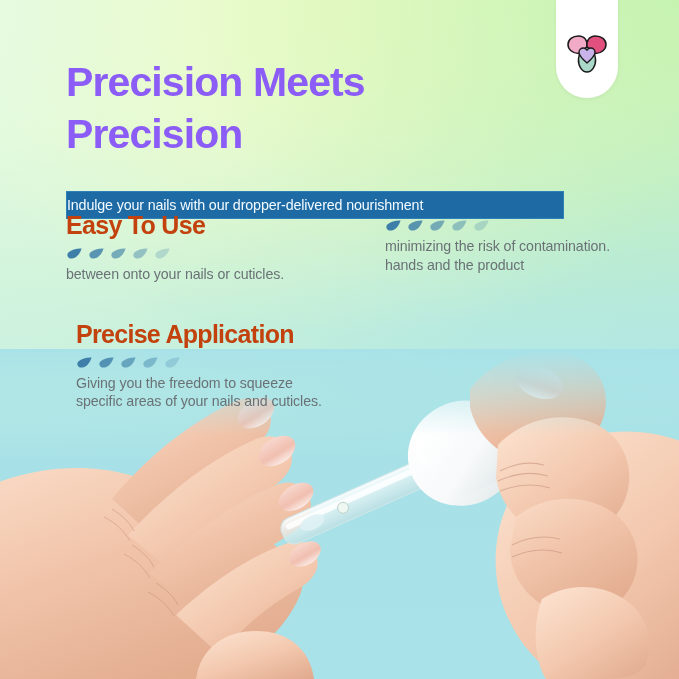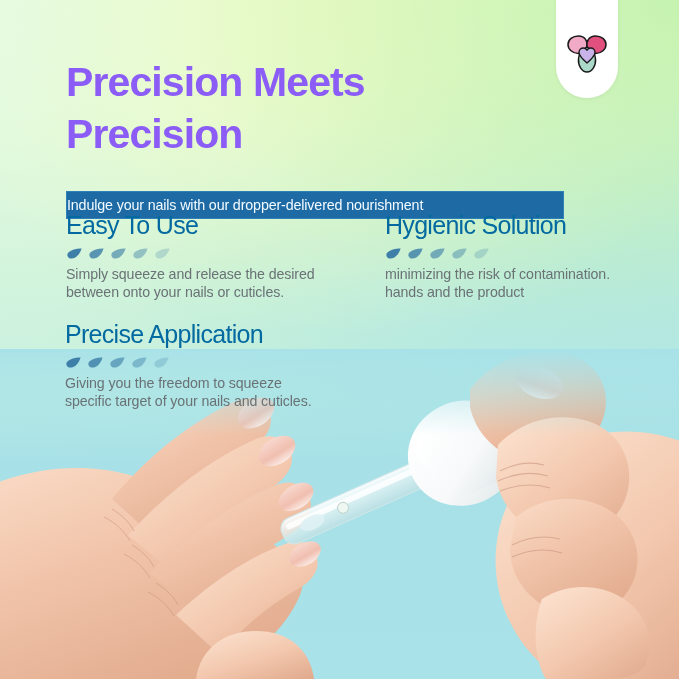--- a/index.html
+++ b/index.html
@@ -57,32 +57,32 @@
     background:#1d6aa5; border:1px solid #2f7fb8;
     display:flex; align-items:center; margin-top:24px;
   }
   #banner-text{
     color:#f4fbff; font-size:14.3px; letter-spacing:-.15px; white-space:nowrap;
   }
 
   
   .feature{ position:absolute; }
   .f-title{
-    color:#0369a1; font-weight:normal; letter-spacing:-.7px;
+    color:#c2410c; font-weight:bold; letter-spacing:-.7px;
     font-size:25px; line-height:1.1; white-space:nowrap;
   }
   .leaf-row{ display:flex; gap:7px; margin:8px 0 6px 1px; }
   .leaf{ width:15px; height:11px; }
   .f-body{
     color:#6a7276; font-size:14.2px; line-height:1.33; letter-spacing:-.1px;
   }
   .f-body span{ display:block; white-space:nowrap; }
 
   #feat-easy      { left:66px;  top:212px; }
-  #feat-precise   { left:65px;  top:321px; }
+  #feat-precise   { left:76px;  top:321px; }
   #feat-hygienic  { left:385px; top:212px; }
 </style>
 </head>
 <body>
 
 <div id="bg-base"></div>
 
 <div id="photo-wrap">
   <div id="photo-bg"></div>
 
@@ -238,21 +238,20 @@
         <path d="M14.6,0.4 C9.5,0.2 4.6,1.4 1.6,4.2 C-0.6,6.3 0.2,9.4 3.1,10.4 C7.4,11.2 12,8.1 14.6,0.4 Z" fill="#3d7fa8"></path>
       </svg>
       <svg class="leaf" viewBox="0 0 15 11" style="opacity: 0.43;">
         <path d="M14.6,0.4 C9.5,0.2 4.6,1.4 1.6,4.2 C-0.6,6.3 0.2,9.4 3.1,10.4 C7.4,11.2 12,8.1 14.6,0.4 Z" fill="#3d7fa8"></path>
       </svg>
       <svg class="leaf" viewBox="0 0 15 11" style="opacity: 0.24;">
         <path d="M14.6,0.4 C9.5,0.2 4.6,1.4 1.6,4.2 C-0.6,6.3 0.2,9.4 3.1,10.4 C7.4,11.2 12,8.1 14.6,0.4 Z" fill="#3d7fa8"></path>
       </svg>
     </div>
   <div class="f-body">
-    <span>Simply squeeze and release the desired</span>
     <span>between onto your nails or cuticles.</span>
   </div>
 </div>
 
 <div class="feature" id="feat-precise">
   <div class="f-title">Precise Application</div>
   <div class="leaf-row">
       <svg class="leaf" viewBox="0 0 15 11" style="opacity: 1;">
         <path d="M14.6,0.4 C9.5,0.2 4.6,1.4 1.6,4.2 C-0.6,6.3 0.2,9.4 3.1,10.4 C7.4,11.2 12,8.1 14.6,0.4 Z" fill="#3d7fa8"></path>
       </svg>
@@ -264,26 +263,25 @@
       </svg>
       <svg class="leaf" viewBox="0 0 15 11" style="opacity: 0.43;">
         <path d="M14.6,0.4 C9.5,0.2 4.6,1.4 1.6,4.2 C-0.6,6.3 0.2,9.4 3.1,10.4 C7.4,11.2 12,8.1 14.6,0.4 Z" fill="#3d7fa8"></path>
       </svg>
       <svg class="leaf" viewBox="0 0 15 11" style="opacity: 0.24;">
         <path d="M14.6,0.4 C9.5,0.2 4.6,1.4 1.6,4.2 C-0.6,6.3 0.2,9.4 3.1,10.4 C7.4,11.2 12,8.1 14.6,0.4 Z" fill="#3d7fa8"></path>
       </svg>
     </div>
   <div class="f-body">
     <span>Giving you the freedom to squeeze</span>
-    <span>specific target of your nails and cuticles.</span>
+    <span>specific areas of your nails and cuticles.</span>
   </div>
 </div>
 
 <div class="feature" id="feat-hygienic">
-  <div class="f-title">Hygienic Solution</div>
   <div class="leaf-row">
       <svg class="leaf" viewBox="0 0 15 11" style="opacity: 1;">
         <path d="M14.6,0.4 C9.5,0.2 4.6,1.4 1.6,4.2 C-0.6,6.3 0.2,9.4 3.1,10.4 C7.4,11.2 12,8.1 14.6,0.4 Z" fill="#3d7fa8"></path>
       </svg>
       <svg class="leaf" viewBox="0 0 15 11" style="opacity: 0.81;">
         <path d="M14.6,0.4 C9.5,0.2 4.6,1.4 1.6,4.2 C-0.6,6.3 0.2,9.4 3.1,10.4 C7.4,11.2 12,8.1 14.6,0.4 Z" fill="#3d7fa8"></path>
       </svg>
       <svg class="leaf" viewBox="0 0 15 11" style="opacity: 0.62;">
         <path d="M14.6,0.4 C9.5,0.2 4.6,1.4 1.6,4.2 C-0.6,6.3 0.2,9.4 3.1,10.4 C7.4,11.2 12,8.1 14.6,0.4 Z" fill="#3d7fa8"></path>
       </svg>

